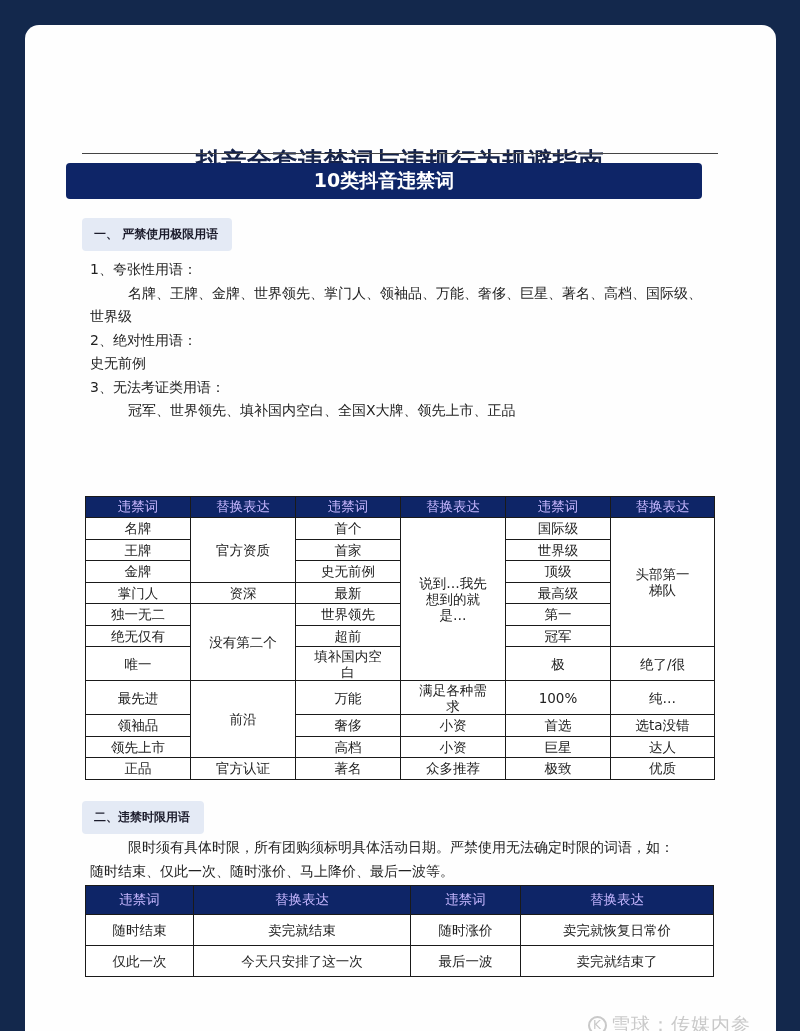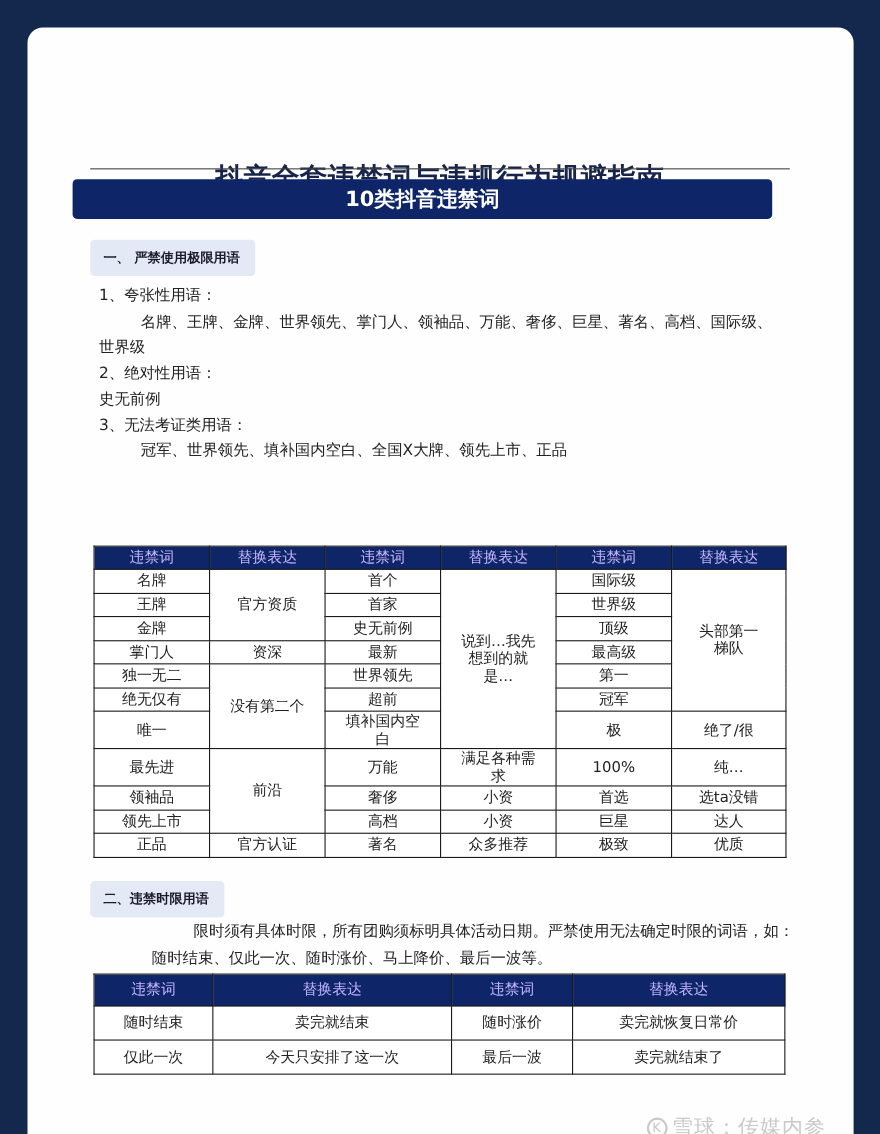--- a/index.html
+++ b/index.html
@@ -177,21 +177,21 @@
       <td>著名</td>
       <td>众多推荐</td>
       <td>极致</td>
       <td>优质</td>
     </tr>
   </tbody>
 </table>
 
 <div class="sec-head" style="top:801px;">二、违禁时限用语</div>
 
-<div class="para" style="top:836px;margin-left:48px;">
+<div class="para" style="top:836px;">
   <div class="ind">限时须有具体时限，所有团购须标明具体活动日期。严禁使用无法确定时限的词语，如：</div>
   <div>随时结束、仅此一次、随时涨价、马上降价、最后一波等。</div>
 </div>
 
 <table class="grid t2">
   <colgroup>
       <col style="width:108px">
       <col style="width:217px">
       <col style="width:110px">
       <col style="width:193px">

